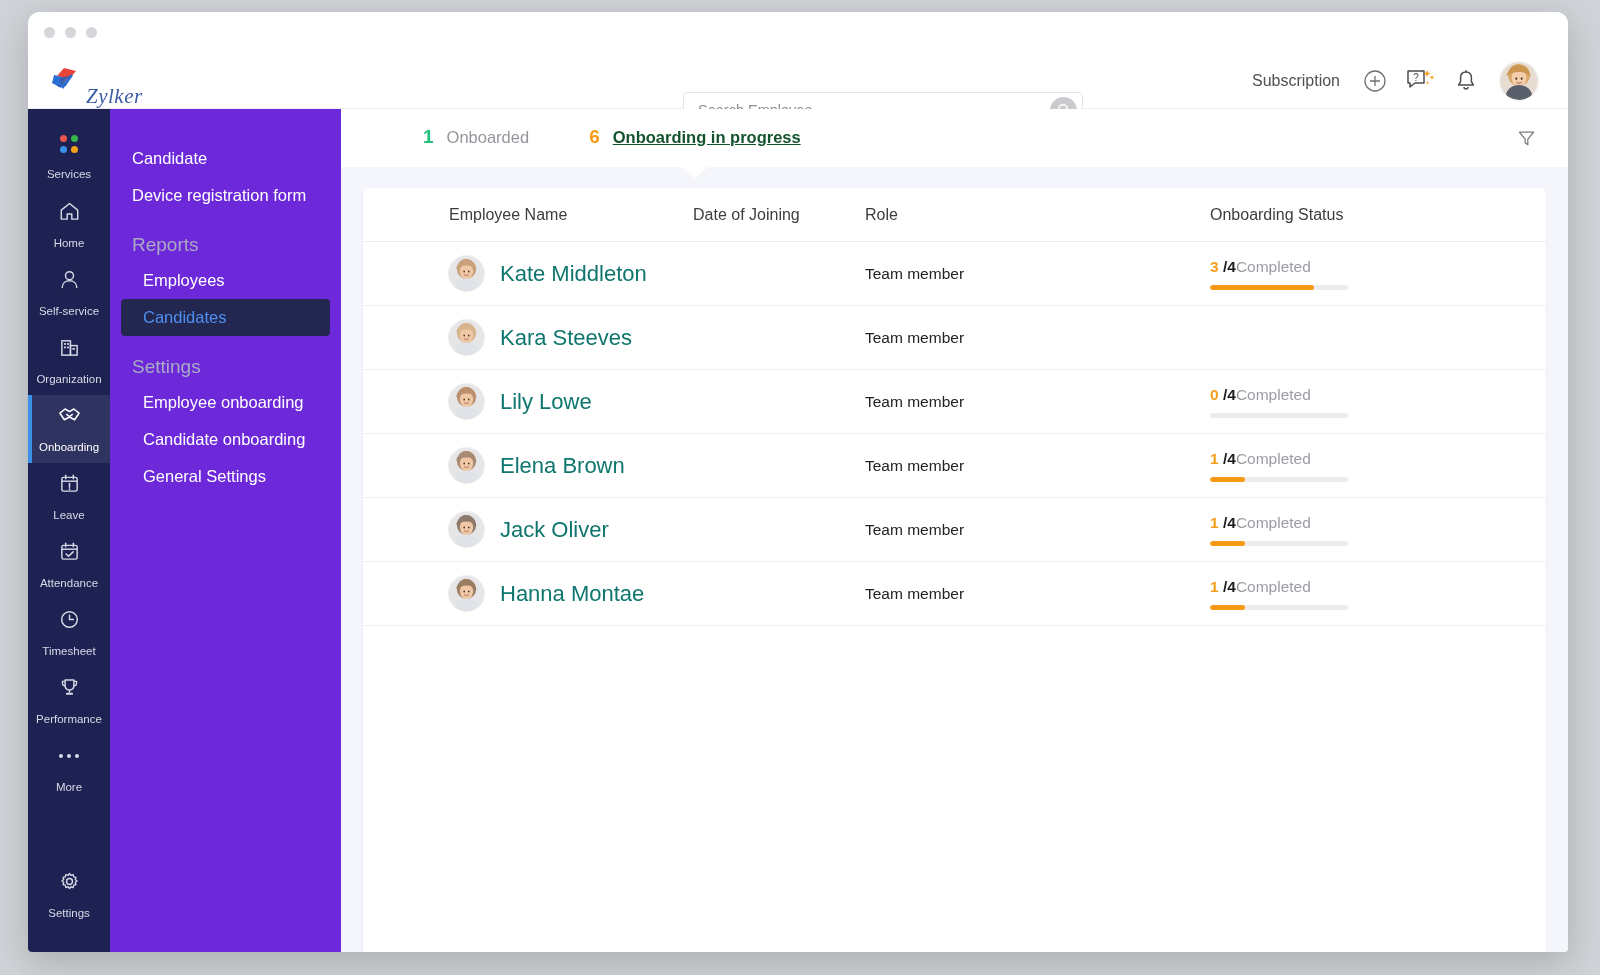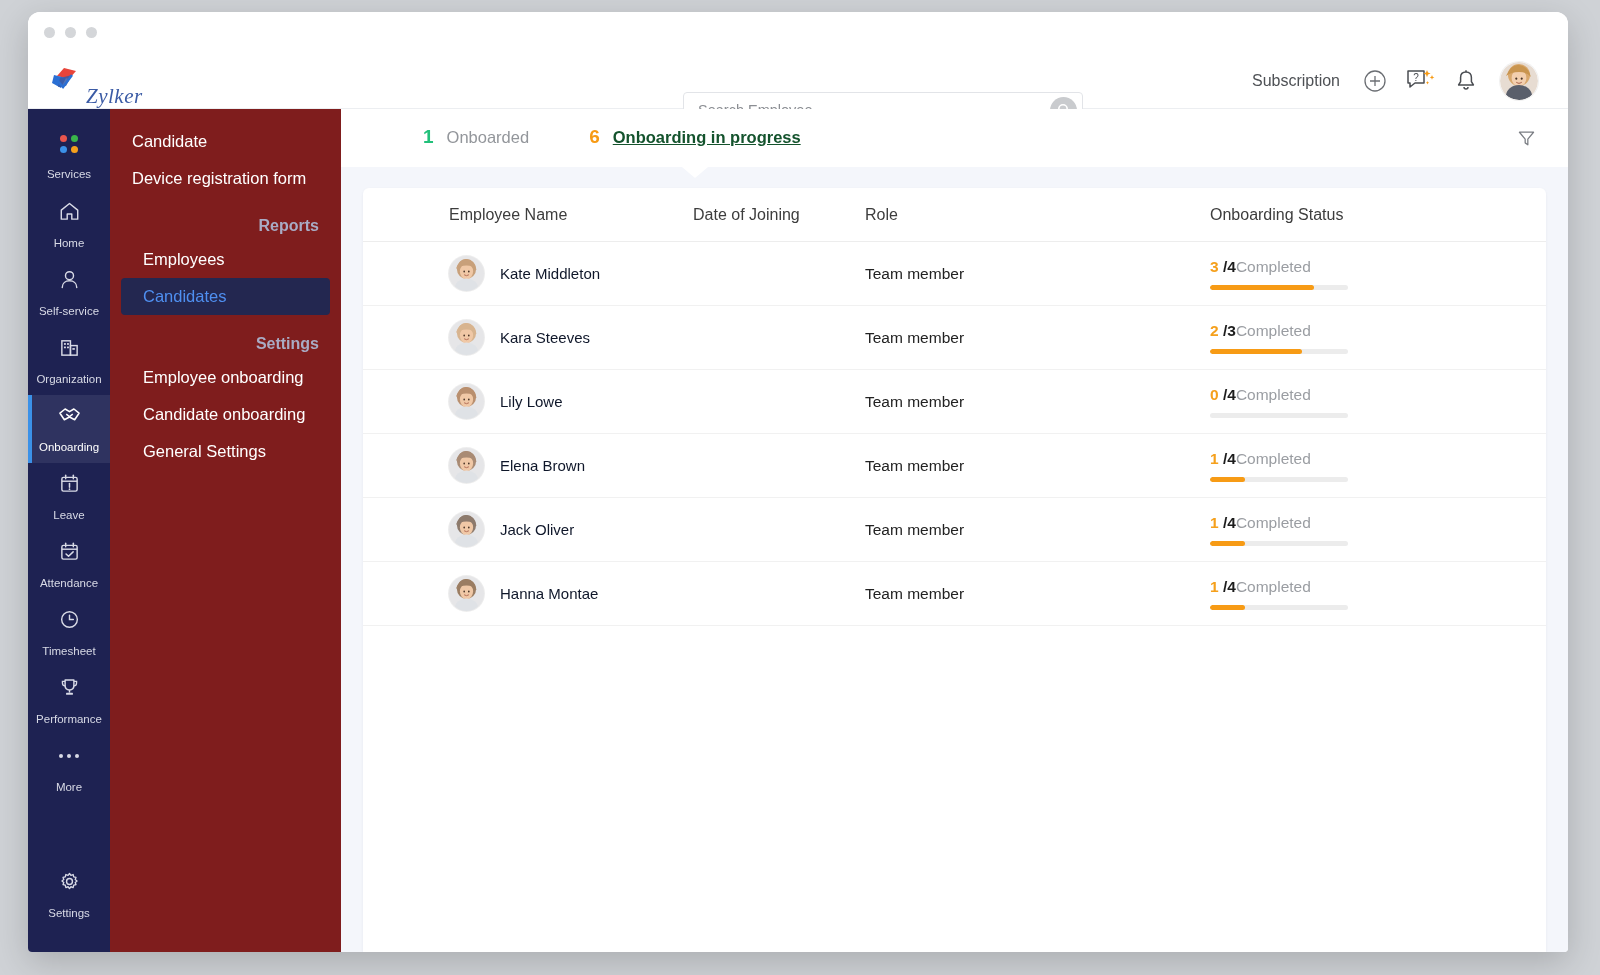--- a/index.html
+++ b/index.html
@@ -166,39 +166,38 @@
     gap: 4px;
   }
   .services-dots i { width: 7px; height: 7px; border-radius: 50%; display: block; }
 
   .more-dots { display: flex; gap: 4px; height: 20px; align-items: center; }
   .more-dots i { width: 4px; height: 4px; border-radius: 50%; background: #d8dae6; }
 
   
   .submenu {
     width: 231px;
-    background: #7f1d1d;
+    background: #6d28d9;
     flex: none;
-    padding-top: 14px;
+    padding-top: 31px;
   }
   .sub-link {
     margin: 0 11px;
     padding: 9px 11px;
     border-radius: 4px;
     color: #ffffff;
     font-size: 16.5px;
     cursor: pointer;
   }
   .sub-group {
     margin: 16px 11px 2px 11px;
     padding: 4px 11px;
     color: #a9abc4;
-    font-size: 16px;
-    font-weight: bold;
-    text-align: right;
+    font-size: 19px;
+    font-weight: normal;
   }
   .sub-child {
     margin: 0 11px;
     padding: 9px 11px 9px 22px;
     border-radius: 4px;
     color: #ffffff;
     font-size: 16.5px;
     cursor: pointer;
   }
   .sub-child.active {
@@ -293,21 +292,21 @@
   .thead .c-role { font-size: 16px; color: #3d3d3d; }
 
   .row-avatar {
     width: 35px; height: 35px;
     border-radius: 50%;
     overflow: hidden;
     flex: none;
     box-shadow: 0 0 0 1px rgba(0,0,0,.07);
     background: #e9e9ea;
   }
-  .row-name { font-size: 15px; color: #0f172a; }
+  .row-name { font-size: 22px; color: #0f766e; }
 
   .status-line { font-size: 15.5px; margin-bottom: 9px; }
   .st-num  { color: #f5a01c; font-weight: bold; }
   .st-den  { color: #1c1c1c; font-weight: bold; }
   .st-word { color: #9a9da2; }
 
   .bar-track {
     width: 138px; height: 5px;
     background: #ececec;
     border-radius: 3px;
@@ -621,26 +620,20 @@
                       <ellipse cx="17.5" cy="32" rx="11.6" ry="9.6" fill="#dfe2e6"></ellipse>
                       <ellipse cx="15.2" cy="15.6" rx=".85" ry="1" fill="#4a3527"></ellipse>
                       <ellipse cx="19.8" cy="15.6" rx=".85" ry="1" fill="#4a3527"></ellipse>
                       <path d="M15.4 19 q2.1 1.6 4.2 0" stroke="#b5715a" stroke-width="1" fill="none" stroke-linecap="round"></path>
                     </g>
                   </svg></span>
                 <span class="row-name">Kara Steeves</span>
               </div>
               <div class="c-date"></div>
               <div class="c-role">Team member</div>
-              <div class="c-status">
-                <div class="status-line"><span class="st-num">2 </span><span class="st-den">/3</span><span class="st-word">Completed</span></div>
-                <div class="bar-track">
-                  <div class="bar-fill" style="width: 67%;"></div>
-                </div>
-              </div>
             </div>
             <div class="trow">
               <div class="c-name">
                 <span class="row-avatar"><svg width="35" height="35" viewBox="0 0 35 35">
                     <defs>
                       <clipPath id="cp2">
                         <circle cx="17.5" cy="17.5" r="17.5"></circle>
                       </clipPath>
                     </defs>
                     <g clip-path="url(#cp2)">

